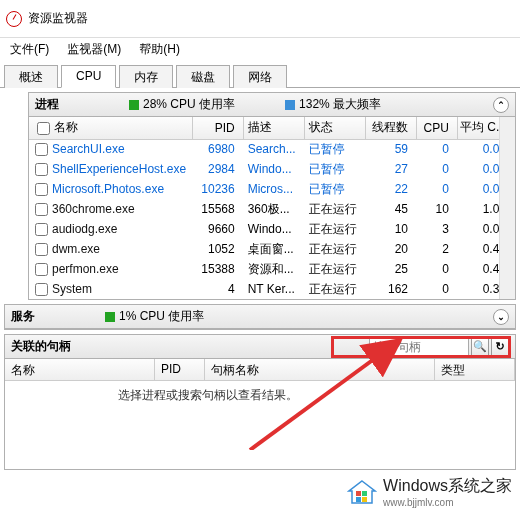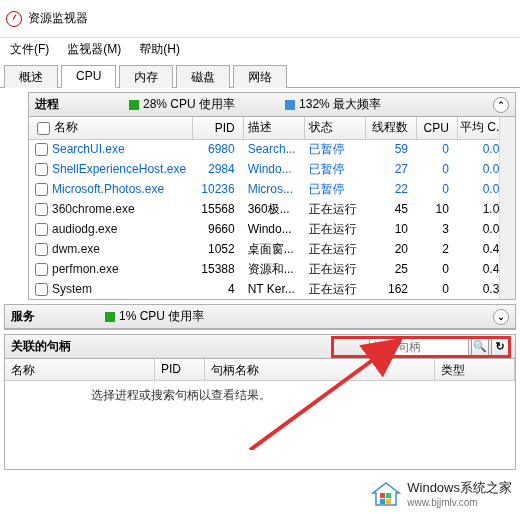--- a/index.html
+++ b/index.html
@@ -195,21 +195,21 @@
     position: absolute;
     right: 8px;
     bottom: 6px;
     display: flex;
     align-items: center;
     gap: 6px;
   }
   .wm-logo {
     width: 30px; height: 26px;
   }
-  .wm-text { font-size: 13px; color: #222; }
+  .wm-text { font-size: 16px; color: #222; }
   .wm-url { font-size: 10px; color: #777; }
   .scrollbar-stub {
     position: absolute;
     right: 0;
     top: 24px;
     width: 16px;
     bottom: 0;
     background: #f0f0f0;
     border-left: 1px solid #ddd;
   }
@@ -372,21 +372,21 @@
       </div>
       <div class="highlight-box"></div>
     </div>
     <div class="handles-body">
       <div class="handles-cols">
         <div style="width:150px">名称</div>
         <div style="width:50px">PID</div>
         <div style="flex:1">句柄名称</div>
         <div style="width:80px">类型</div>
       </div>
-      <div class="hint-text" style="margin-left:80px">选择进程或搜索句柄以查看结果。</div>
+      <div class="hint-text" style="margin-left:107px">选择进程或搜索句柄以查看结果。</div>
     </div>
   </div>
 
 </div>
 
 <svg class="arrow">
   <defs>
     <marker id="ah" markerWidth="12" markerHeight="12" refX="9" refY="5" orient="auto">
       <path d="M0,0 L10,5 L0,10 Z" fill="#e03030"></path>
     </marker>

